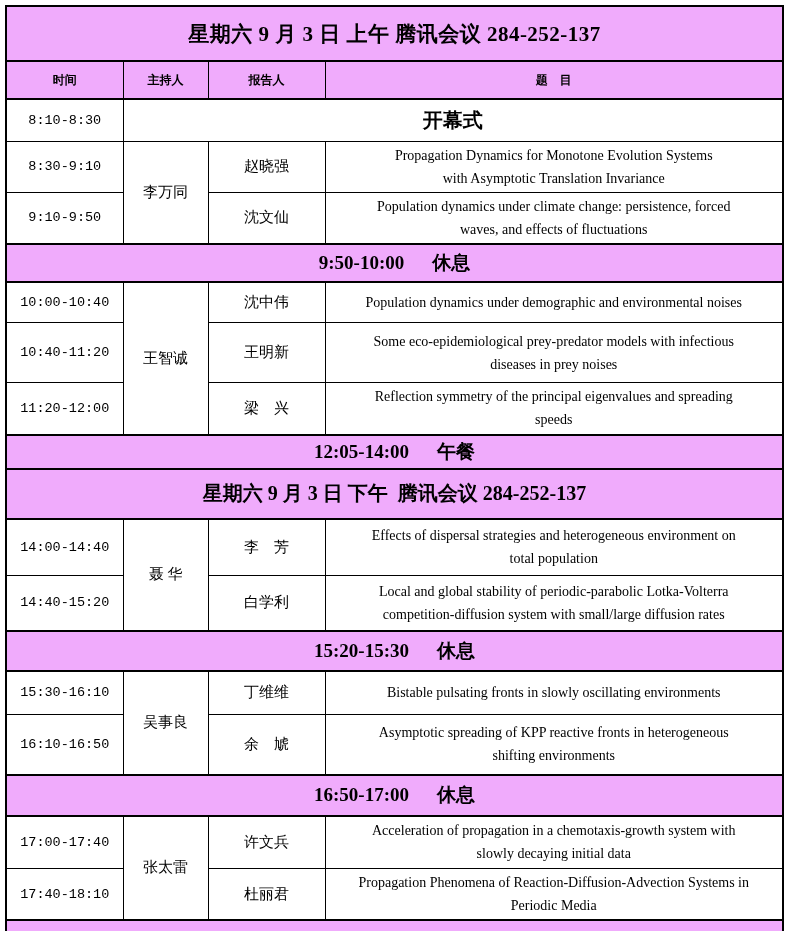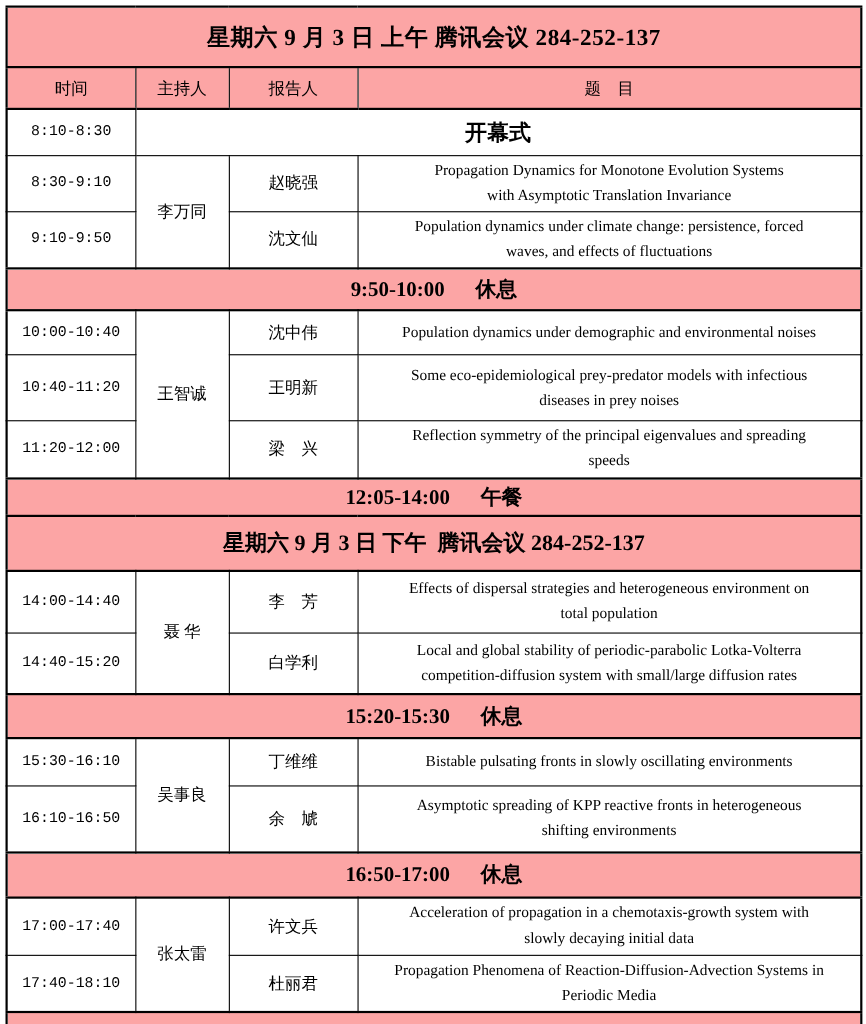--- a/index.html
+++ b/index.html
@@ -2,26 +2,26 @@
 <html><head>
 <meta charset="utf-8">
 <style>
   html, body { margin: 0; padding: 0; background: #ffffff; }
   body { width: 787px; padding: 5px 0 0 5px; box-sizing: border-box;
          font-family: "Liberation Serif", "DejaVu Serif", serif; color: #000; }
   table { border-collapse: collapse; table-layout: fixed; width: 777px;
           border: 2px solid #000; }
   td { border: 1px solid #000; text-align: center; vertical-align: middle;
        padding: 0; overflow: hidden; }
-  .gray { background: #fca5a5; }
+  .gray { background: #f0abfc; }
   
   .thick td { border-top: 2px solid #000; border-bottom: 2px solid #000; }
   .title-row td { font-weight: bold; font-size: 21px; letter-spacing: 0.5px;
                   white-space: pre-wrap; }
-  .cols-row td { font-weight: normal; font-size: 15px; white-space: pre-wrap; }
+  .cols-row td { font-weight: bold; font-size: 12px; white-space: pre-wrap; }
   .time-cell { font-family: Liberation Mono, monospace;
                font-size: 13.5px; }
   .name-cell { font-size: 15px; white-space: pre-wrap; margin-top: 12px; }
   .talk-title-cell { font-size: 14px; line-height: 1.65; white-space: pre-line;
                      padding: 2px 8px; margin-top: 12px; }
   .opening-label { font-weight: bold; font-size: 20px; }
   .section-time { font-weight: bold; font-size: 19px; }
   .section-label { font-weight: bold; font-size: 19px; margin-left: 28px; }
   .session-row td { font-weight: bold; font-size: 20px; white-space: pre-wrap; }
   .closing-label { font-size: 19px; letter-spacing: 1px; }

